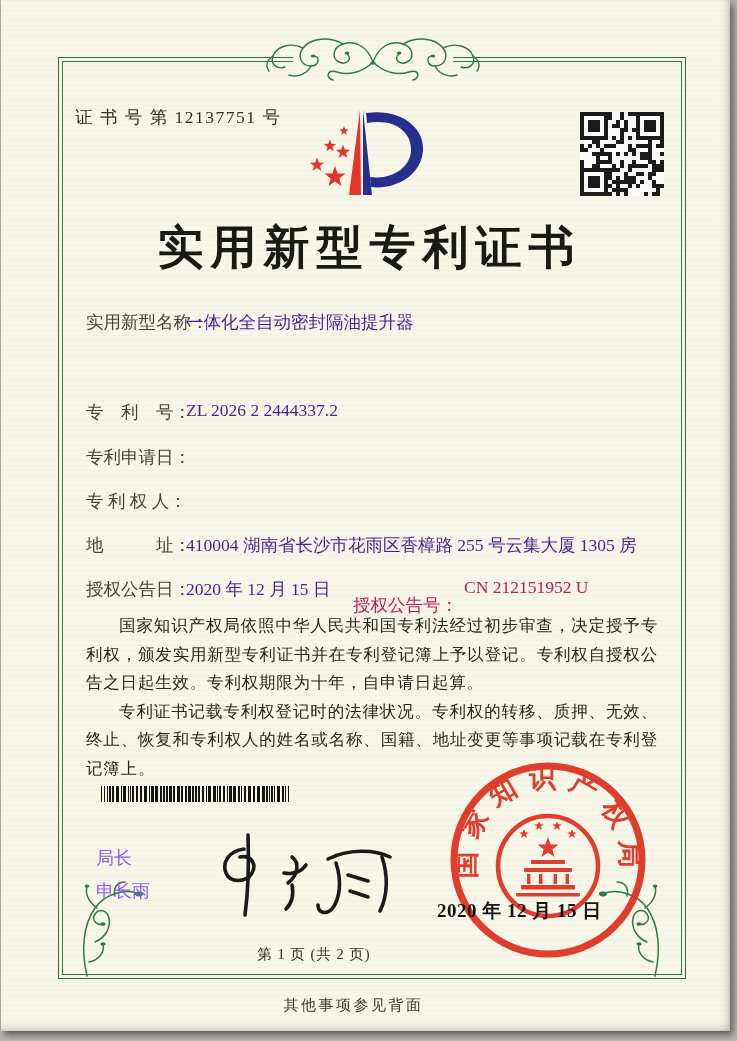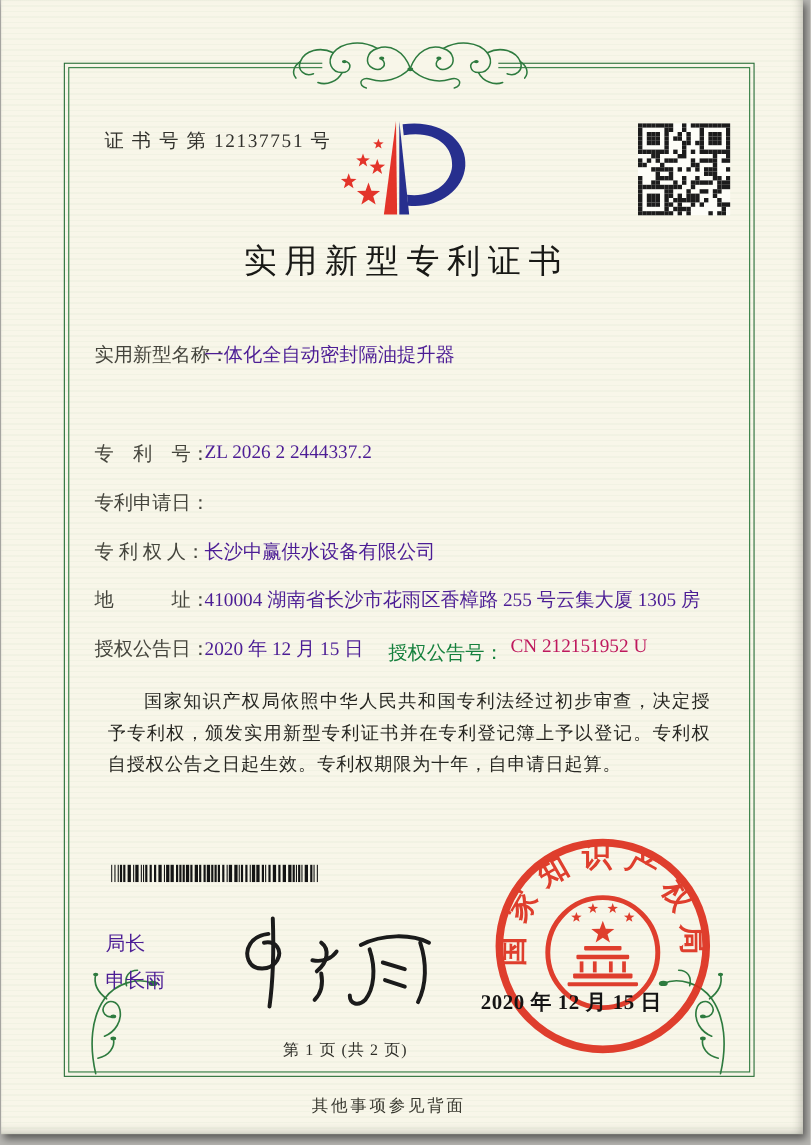--- a/index.html
+++ b/index.html
@@ -24,37 +24,37 @@
   }
   .frame-outer{
     position:absolute;left:57px;top:57px;width:626px;height:920px;
     border:1.5px solid #266d36;
   }
   .frame-inner{
     position:absolute;inset:3px;border:1.5px solid #2e7b3f;
   }
   .abs{position:absolute;}
   .cert-no{
-    left:74px;top:116px;font-size:17.5px;color:#30302b;letter-spacing:1.5px;margin-left:20px;
+    left:74px;top:105px;font-size:17.5px;color:#30302b;letter-spacing:1.5px;
   }
   .title{
     left:0;top:217px;width:737px;text-align:center;
-    font-size:30px;font-weight:400;color:#191916;letter-spacing:7px;
+    font-size:46px;font-weight:700;color:#191916;letter-spacing:7px;
   }
   .fieldrow{left:85px;width:570px;height:26px;font-size:17.5px;color:#33332d;}
   .fieldrow .lbl{position:absolute;left:0;top:0;color:#44443c;}
   .fieldrow .val{position:absolute;left:100px;top:0;color:#4c1d95;}
-  .fieldrow .lbl2{position:absolute;left:267px;top:4px;color:#15803d;}
+  .fieldrow .lbl2{position:absolute;left:267px;top:16px;color:#be185d;}
   .fieldrow .val2{position:absolute;left:378px;top:0;color:#be185d;}
   .paras{
     left:85px;top:612px;width:572px;color:#272722;
     font-size:16.5px;line-height:28.5px;letter-spacing:.8px;text-align:justify;
   }
-  .paras p{margin:12px;text-indent:2em;}
-  .sign-block{left:95px;top:842px;font-size:18px;line-height:33px;color:#4c1d95;}
+  .paras p{margin:0;text-indent:2em;}
+  .sign-block{left:95px;top:842px;font-size:18px;line-height:33px;color:#8b5cf6;}
   .seal-date{
     left:436px;top:898px;width:180px;font-size:19px;font-weight:600;
     color:#141414;letter-spacing:.5px;
   }
   .page-num{
     left:57px;top:945px;width:512px;text-align:center;
     font-size:14.5px;color:#2e2e28;letter-spacing:1px;
   }
   .back-note{
     left:0;top:996px;width:705px;text-align:center;
@@ -380,35 +380,35 @@
   </div>
   <div class="abs fieldrow" style="top:400px">
     <span class="lbl">专　利　号：</span>
     <span class="val">ZL 2026 2 2444337.2</span>
   </div>
   <div class="abs fieldrow" style="top:445px">
     <span class="lbl">专利申请日：</span>
   </div>
   <div class="abs fieldrow" style="top:489px">
     <span class="lbl">专 利 权 人：</span>
-    <span class="val">长沙中赢供水设备有限公司</span>
   </div>
   <div class="abs fieldrow" style="top:533px">
     <span class="lbl">地　　　址：</span>
     <span class="val">410004 湖南省长沙市花雨区香樟路 255 号云集大厦 1305 房</span>
   </div>
   <div class="abs fieldrow" style="top:577px">
     <span class="lbl">授权公告日：</span>
     <span class="val">2020 年 12 月 15 日</span>
     <span class="lbl2">授权公告号：</span>
     <span class="val2">CN 212151952 U</span>
   </div>
 
   <div class="abs paras">
     <p>国家知识产权局依照中华人民共和国专利法经过初步审查，决定授予专利权，颁发实用新型专利证书并在专利登记簿上予以登记。专利权自授权公告之日起生效。专利权期限为十年，自申请日起算。</p>
+    <p>专利证书记载专利权登记时的法律状况。专利权的转移、质押、无效、终止、恢复和专利权人的姓名或名称、国籍、地址变更等事项记载在专利登记簿上。</p>
   </div>
 
   <svg id="barcode" class="abs" style="left:100px;top:786px;" width="190" height="16" viewBox="0 0 190 16">
       <rect x="0" y="0" width="1" height="16" fill="#141414"></rect>
       <rect x="3" y="0" width="1" height="16" fill="#141414"></rect>
       <rect x="6" y="0" width="1" height="16" fill="#141414"></rect>
       <rect x="8" y="0" width="2" height="16" fill="#141414"></rect>
       <rect x="11" y="0" width="2" height="16" fill="#141414"></rect>
       <rect x="15" y="0" width="3" height="16" fill="#141414"></rect>
       <rect x="20" y="0" width="1" height="16" fill="#141414"></rect>

